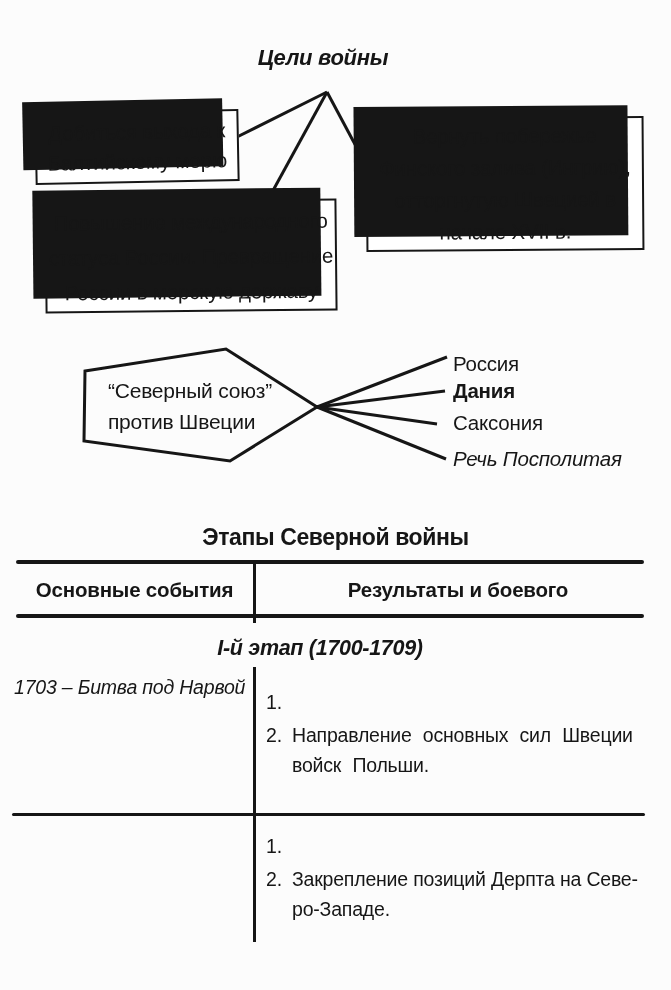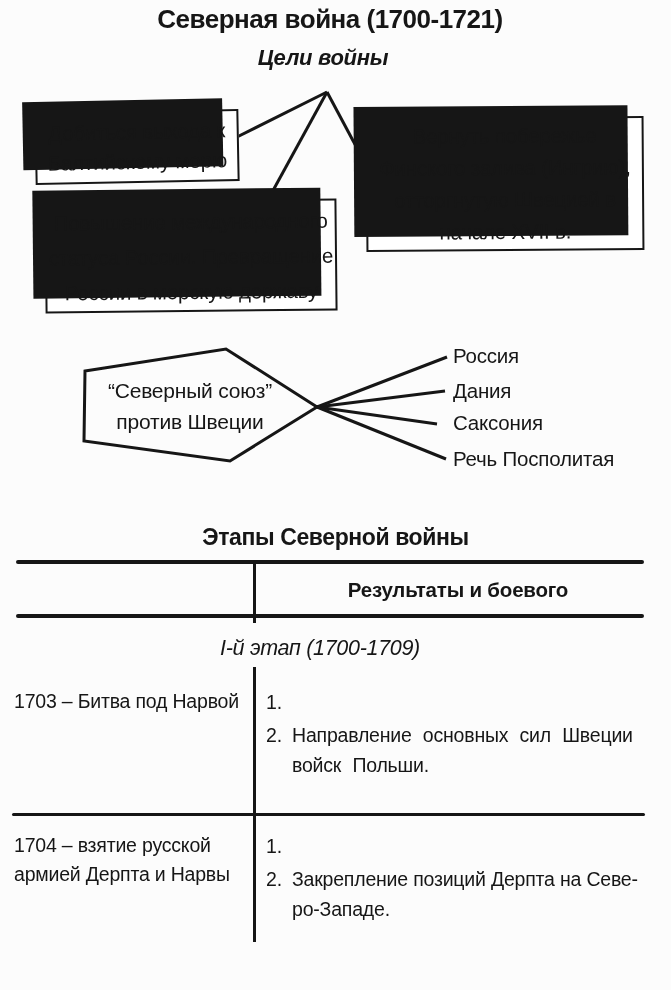--- a/index.html
+++ b/index.html
@@ -92,36 +92,35 @@
   }
 
   
   .alliance-label {
     position: absolute;
     left: 95px; top: 374px;
     width: 190px; height: 64px;
     display: flex;
     align-items: center;
     justify-content: center;
-    text-align: center;
     font-size: 21px; line-height: 31px;
     white-space: pre-line;
     z-index: 2;
   }
   .member {
     position: absolute;
     left: 453px;
     font-size: 20.5px;
     line-height: 26px;
     z-index: 2;
   }
-  .member-0 { top: 343px; text-align: right; }
-  .member-1 { top: 378px; }
+  .member-0 { top: 351px; text-align: right; }
+  .member-1 { top: 378px; font-weight: bold; }
   .member-2 { top: 410px; }
-  .member-3 { top: 446px; }
+  .member-3 { top: 446px; font-style: italic; }
 
   
   .stages-title {
     position: absolute;
     top: 524px; left: 0; width: 671px;
     text-align: center;
     font-size: 23px;
     font-weight: 700;
     letter-spacing: -0.4px;
   }
@@ -150,34 +149,34 @@
     line-height: 26px;
   }
   .col-header-events  { left: 16px;  width: 237px; }
   .col-header-results { left: 256px; width: 404px; }
 
   .stage-label {
     position: absolute;
     top: 636px; left: 0; width: 640px;
     text-align: center;
     font-size: 21.5px;
-    font-weight: 400;
+    font-weight: 700;
     font-style: italic;
     letter-spacing: -0.3px;
   }
 
   .event-cell {
     position: absolute;
     left: 14px;
     width: 236px;
     font-size: 19.5px;
     line-height: 29px;
     white-space: pre-line;
   }
-  .event-row-0 { top: 687px; }
+  .event-row-0 { top: 673px; font-style: italic; }
   .event-row-1 { top: 831px; }
 
   .results-cell {
     position: absolute;
     left: 266px;
     width: 396px;
     display: flex;
     flex-direction: column;
     gap: 3px;
   }
@@ -190,21 +189,20 @@
   }
   .res-item .num { flex: 0 0 26px; }
   .res-item .txt { white-space: pre-line; }
   .res-item .txt.wide { word-spacing: 6px; }
 </style>
 </head>
 <body>
 
 <div class="page">
 
-  <h1 class="title">Северная война (1700-1721)</h1>
 
   <div class="goals-label">Цели войны</div>
 
   <svg class="lines-svg" width="671" height="990" viewBox="0 0 671 990">
     <line x1="327" y1="92" x2="235" y2="138" stroke-width="3"></line>
     <line x1="327" y1="92" x2="270" y2="196" stroke-width="3"></line>
     <line x1="327" y1="92" x2="358" y2="150" stroke-width="3"></line>
     <polygon points="85,371 226,349 317,407 230,461 84,441" stroke-width="3"></polygon>
     <line x1="317" y1="407" x2="447" y2="357" stroke-width="3"></line>
     <line x1="317" y1="407" x2="445" y2="391" stroke-width="3"></line>
@@ -231,20 +229,21 @@
   <div class="alliance-label">“Северный союз”
 против Швеции</div>
   <div class="member member-0">Россия</div>
   <div class="member member-1">Дания</div>
   <div class="member member-2">Саксония</div>
   <div class="member member-3">Речь Посполитая</div>
 
   <div class="stages-title">Этапы Северной войны</div>
 
   <div class="rule rule-top"></div>
+  <div class="col-header col-header-events">Основные события</div>
   <div class="col-header col-header-results">Результаты и боевого</div>
   <div class="vline vline-header"></div>
   <div class="rule rule-header"></div>
 
   <div class="stage-label">I-й этап (1700-1709)</div>
 
   <div class="vline vline-body"></div>
 
   <div class="event-cell event-row-0">1703 – Битва под Нарвой</div>
   <div class="results-cell results-row-0">
@@ -253,22 +252,20 @@
     </div>
     <div class="res-item">
       <span class="num">2.</span>
       <span class="txt wide">Направление основных сил Швеции
 войск Польши.</span>
     </div>
   </div>
 
   <div class="rule rule-row"></div>
 
-  <div class="event-cell event-row-1">1704 – взятие русской
-армией Дерпта и Нарвы</div>
   <div class="results-cell results-row-1">
     <div class="res-item">
       <span class="num">1.</span>
     </div>
     <div class="res-item">
       <span class="num">2.</span>
       <span class="txt">Закрепление позиций Дерпта на Севе-
 ро-Западе.</span>
     </div>
   </div>

